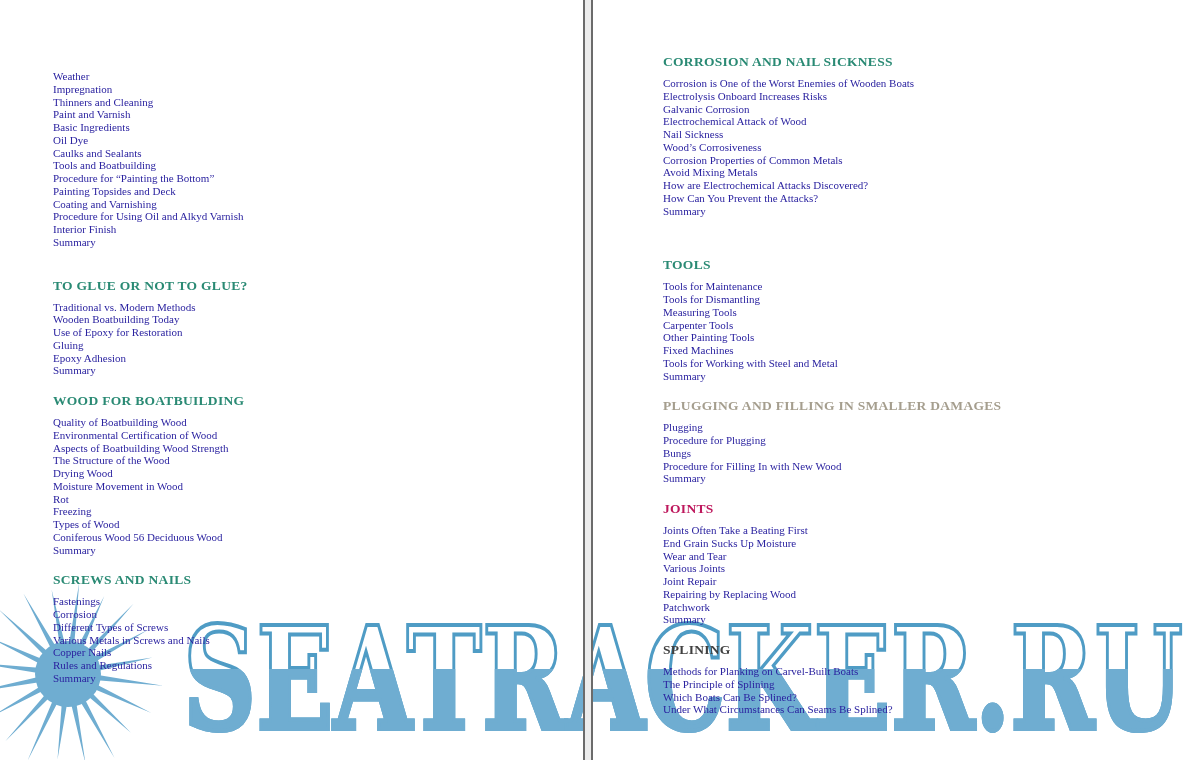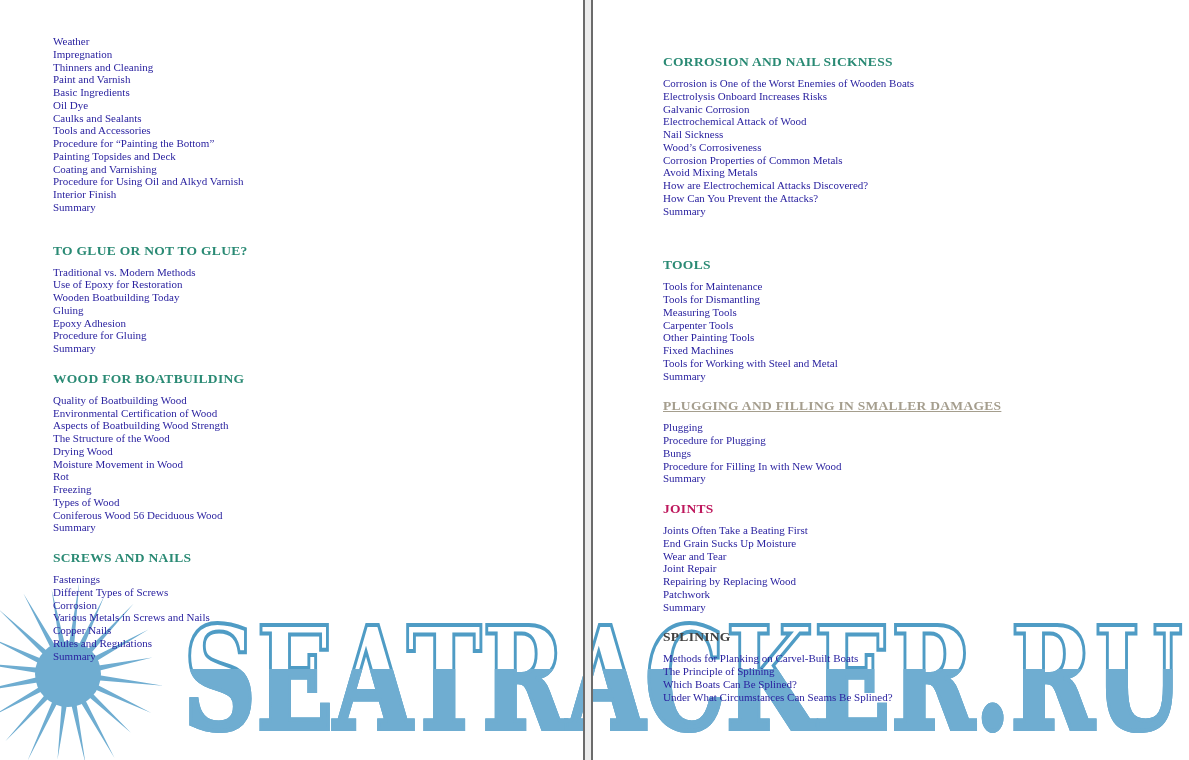--- a/index.html
+++ b/index.html
@@ -30,21 +30,21 @@
     stroke: var(--wm-fill);
     stroke-width: 4px;
     clip-path: url(#waterline);
   }
   .page {
     position: absolute;
     top: 0;
     z-index: 2;
     background: transparent;
   }
-  .page-left  { left: 53px;  width: 500px; padding-top: 35px; }
+  .page-left  { left: 53px;  width: 500px; padding-top: 70px; }
   .page-right { left: 663px; width: 500px; padding-top: 54px; }
   .toc-heading {
     font-size: 13.5px;
     line-height: 15px;
     font-weight: bold;
     letter-spacing: 0.3px;
     margin-top: 16px;
     margin-bottom: 8px;
   }
   .toc-section:first-child .toc-heading { margin-top: 0; }
@@ -86,57 +86,56 @@
 
   <div class="page page-left" id="page-left">
       <div class="toc-section">
         <div class="toc-item">Weather</div>
         <div class="toc-item">Impregnation</div>
         <div class="toc-item">Thinners and Cleaning</div>
         <div class="toc-item">Paint and Varnish</div>
         <div class="toc-item">Basic Ingredients</div>
         <div class="toc-item">Oil Dye</div>
         <div class="toc-item">Caulks and Sealants</div>
-        <div class="toc-item">Tools and Accessories</div>
+        <div class="toc-item">Tools and Boatbuilding</div>
         <div class="toc-item">Procedure for “Painting the Bottom”</div>
         <div class="toc-item">Painting Topsides and Deck</div>
         <div class="toc-item">Coating and Varnishing</div>
         <div class="toc-item">Procedure for Using Oil and Alkyd Varnish</div>
         <div class="toc-item">Interior Finish</div>
         <div class="toc-item">Summary</div>
       </div>
       <div class="toc-section">
         <div class="toc-heading" style="color: rgb(42, 138, 116); margin-top: 29px;">TO GLUE OR NOT TO GLUE?</div>
         <div class="toc-item">Traditional vs. Modern Methods</div>
+        <div class="toc-item">Wooden Boatbuilding Today</div>
         <div class="toc-item">Use of Epoxy for Restoration</div>
-        <div class="toc-item">Wooden Boatbuilding Today</div>
         <div class="toc-item">Gluing</div>
         <div class="toc-item">Epoxy Adhesion</div>
-        <div class="toc-item">Procedure for Gluing</div>
         <div class="toc-item">Summary</div>
       </div>
       <div class="toc-section">
         <div class="toc-heading" style="color: rgb(42, 138, 116);">WOOD FOR BOATBUILDING</div>
         <div class="toc-item">Quality of Boatbuilding Wood</div>
         <div class="toc-item">Environmental Certification of Wood</div>
         <div class="toc-item">Aspects of Boatbuilding Wood Strength</div>
         <div class="toc-item">The Structure of the Wood</div>
         <div class="toc-item">Drying Wood</div>
         <div class="toc-item">Moisture Movement in Wood</div>
         <div class="toc-item">Rot</div>
         <div class="toc-item">Freezing</div>
         <div class="toc-item">Types of Wood</div>
         <div class="toc-item">Coniferous Wood 56 Deciduous Wood</div>
         <div class="toc-item">Summary</div>
       </div>
       <div class="toc-section">
         <div class="toc-heading" style="color: rgb(42, 138, 116); font-family: Liberation Serif, serif;">SCREWS AND NAILS</div>
         <div class="toc-item">Fastenings</div>
+        <div class="toc-item">Corrosion</div>
         <div class="toc-item">Different Types of Screws</div>
-        <div class="toc-item">Corrosion</div>
         <div class="toc-item">Various Metals in Screws and Nails</div>
         <div class="toc-item">Copper Nails</div>
         <div class="toc-item">Rules and Regulations</div>
         <div class="toc-item">Summary</div>
       </div>
     </div>
 
   <div class="gutter"></div>
 
   <div class="page page-right" id="page-right">
@@ -159,32 +158,33 @@
         <div class="toc-item">Tools for Maintenance</div>
         <div class="toc-item">Tools for Dismantling</div>
         <div class="toc-item">Measuring Tools</div>
         <div class="toc-item">Carpenter Tools</div>
         <div class="toc-item">Other Painting Tools</div>
         <div class="toc-item">Fixed Machines</div>
         <div class="toc-item">Tools for Working with Steel and Metal</div>
         <div class="toc-item">Summary</div>
       </div>
       <div class="toc-section">
-        <div class="toc-heading" style="color: rgb(165, 158, 142); text-decoration: underline;">PLUGGING AND FILLING IN SMALLER DAMAGES</div>
+        <div class="toc-heading" style="color: rgb(165, 158, 142);">PLUGGING AND FILLING IN SMALLER DAMAGES</div>
         <div class="toc-item">Plugging</div>
         <div class="toc-item">Procedure for Plugging</div>
         <div class="toc-item">Bungs</div>
         <div class="toc-item">Procedure for Filling In with New Wood</div>
         <div class="toc-item">Summary</div>
       </div>
       <div class="toc-section">
         <div class="toc-heading" style="color: #be185d;">JOINTS</div>
         <div class="toc-item">Joints Often Take a Beating First</div>
         <div class="toc-item">End Grain Sucks Up Moisture</div>
         <div class="toc-item">Wear and Tear</div>
+        <div class="toc-item">Various Joints</div>
         <div class="toc-item">Joint Repair</div>
         <div class="toc-item">Repairing by Replacing Wood</div>
         <div class="toc-item">Patchwork</div>
         <div class="toc-item">Summary</div>
       </div>
       <div class="toc-section">
         <div class="toc-heading" style="color: #404040;">SPLINING</div>
         <div class="toc-item">Methods for Planking on Carvel-Built Boats</div>
         <div class="toc-item">The Principle of Splining</div>
         <div class="toc-item">Which Boats Can Be Splined?</div>

